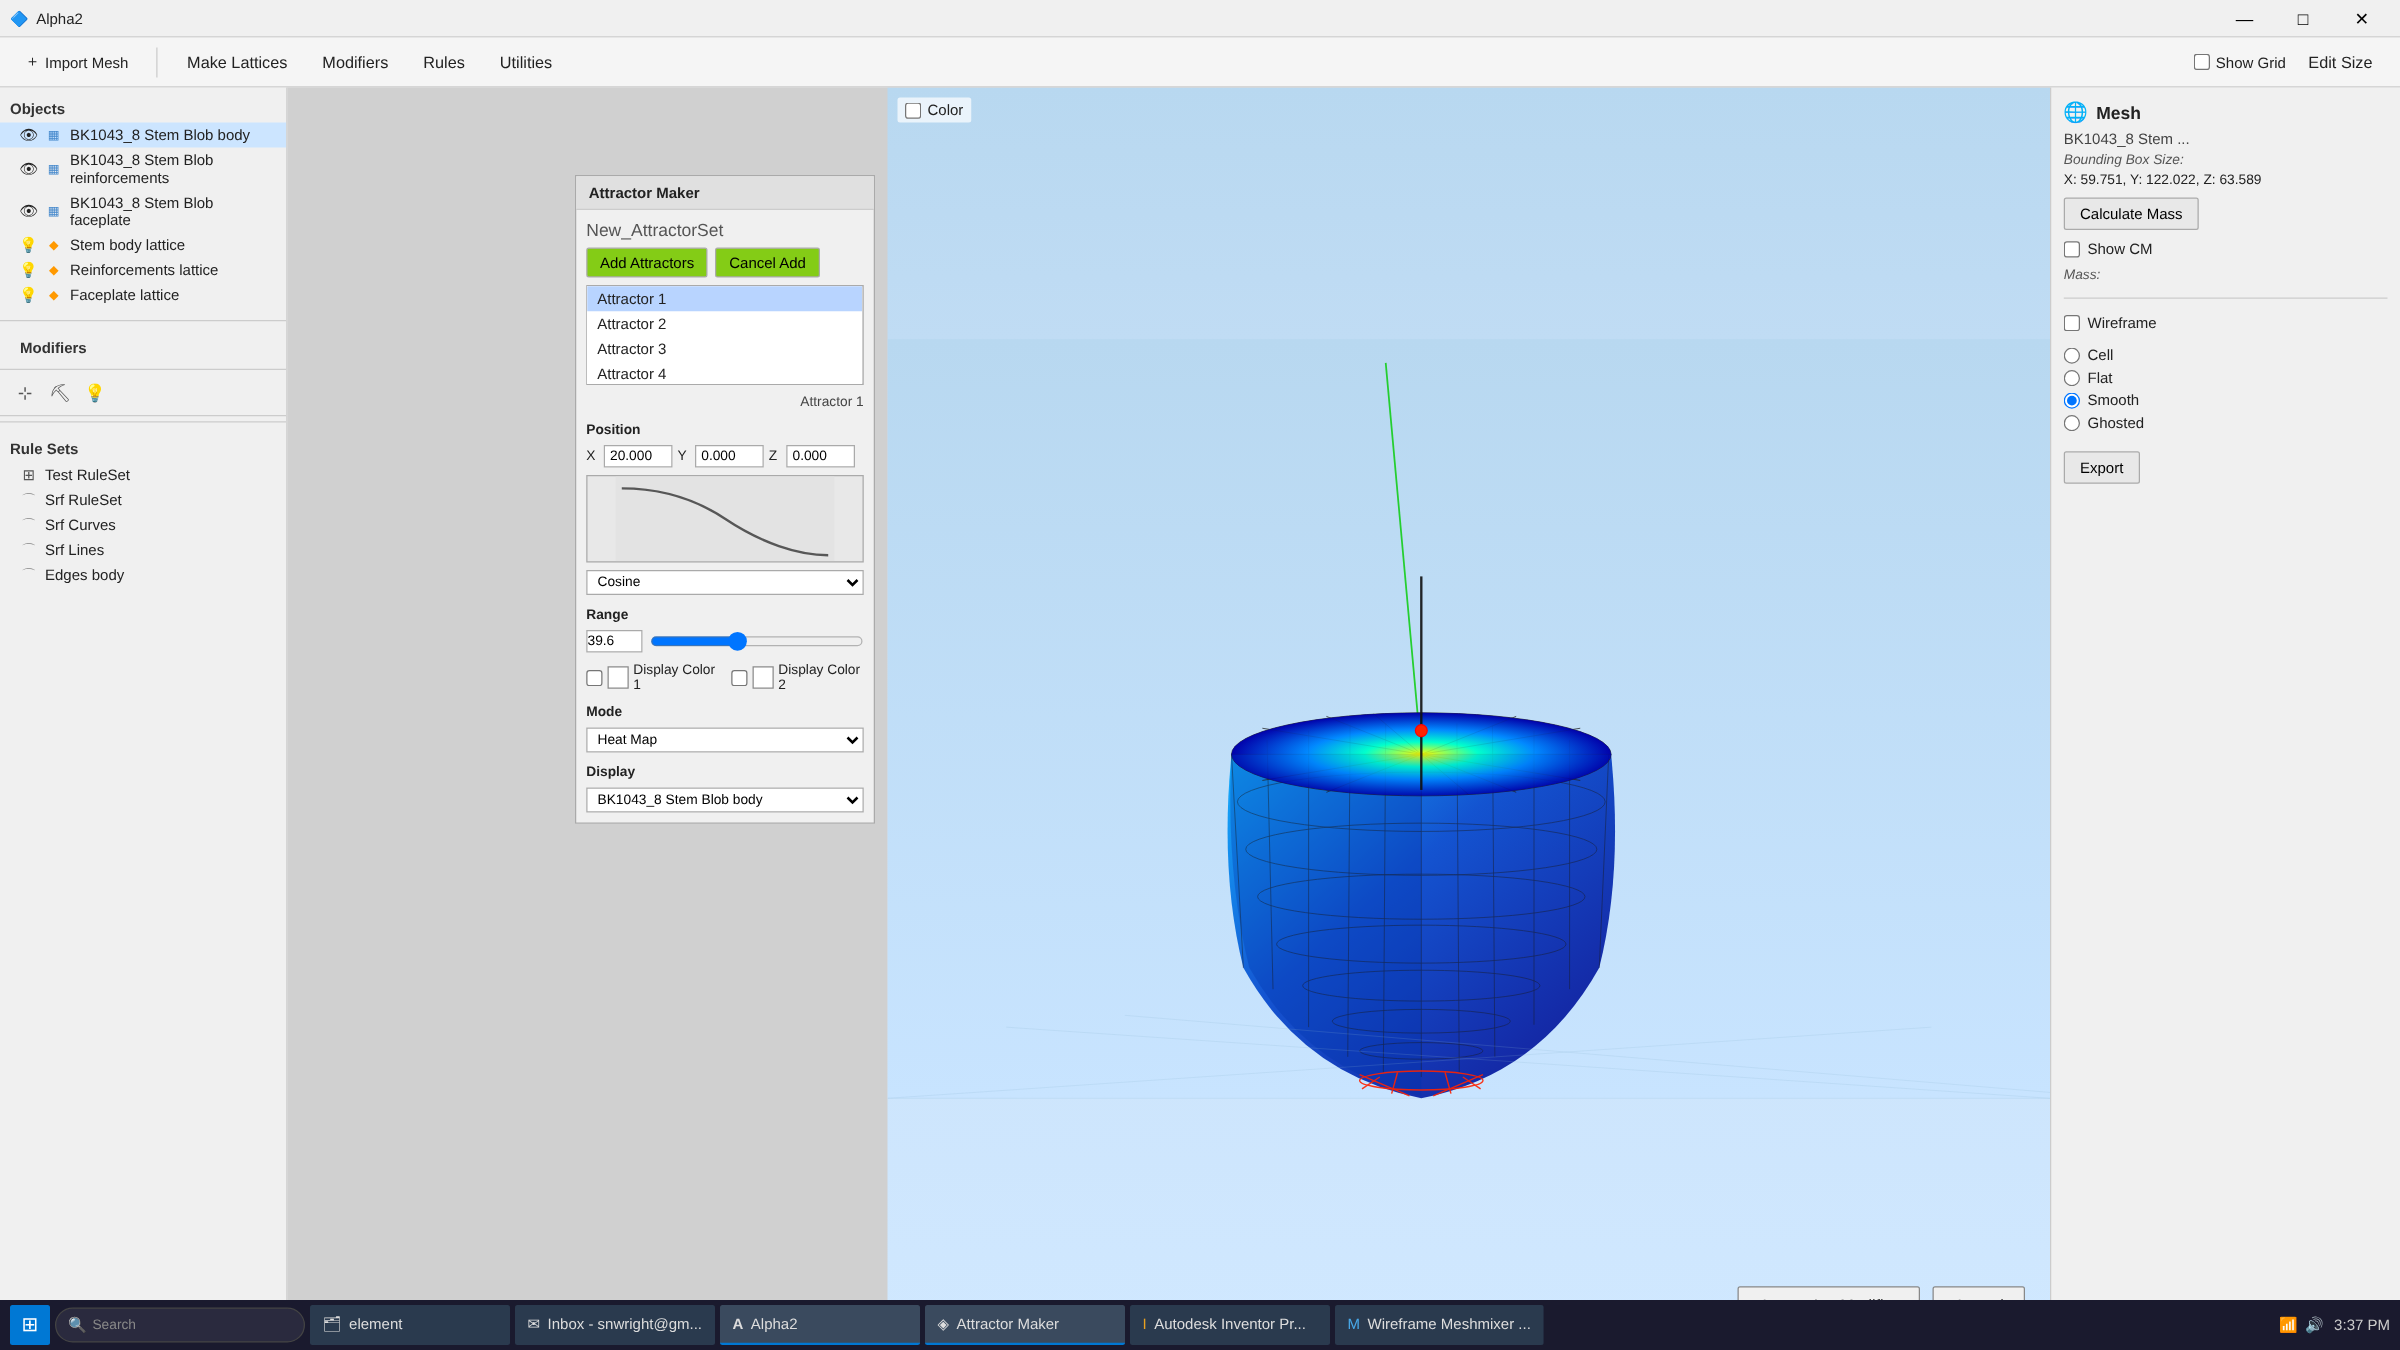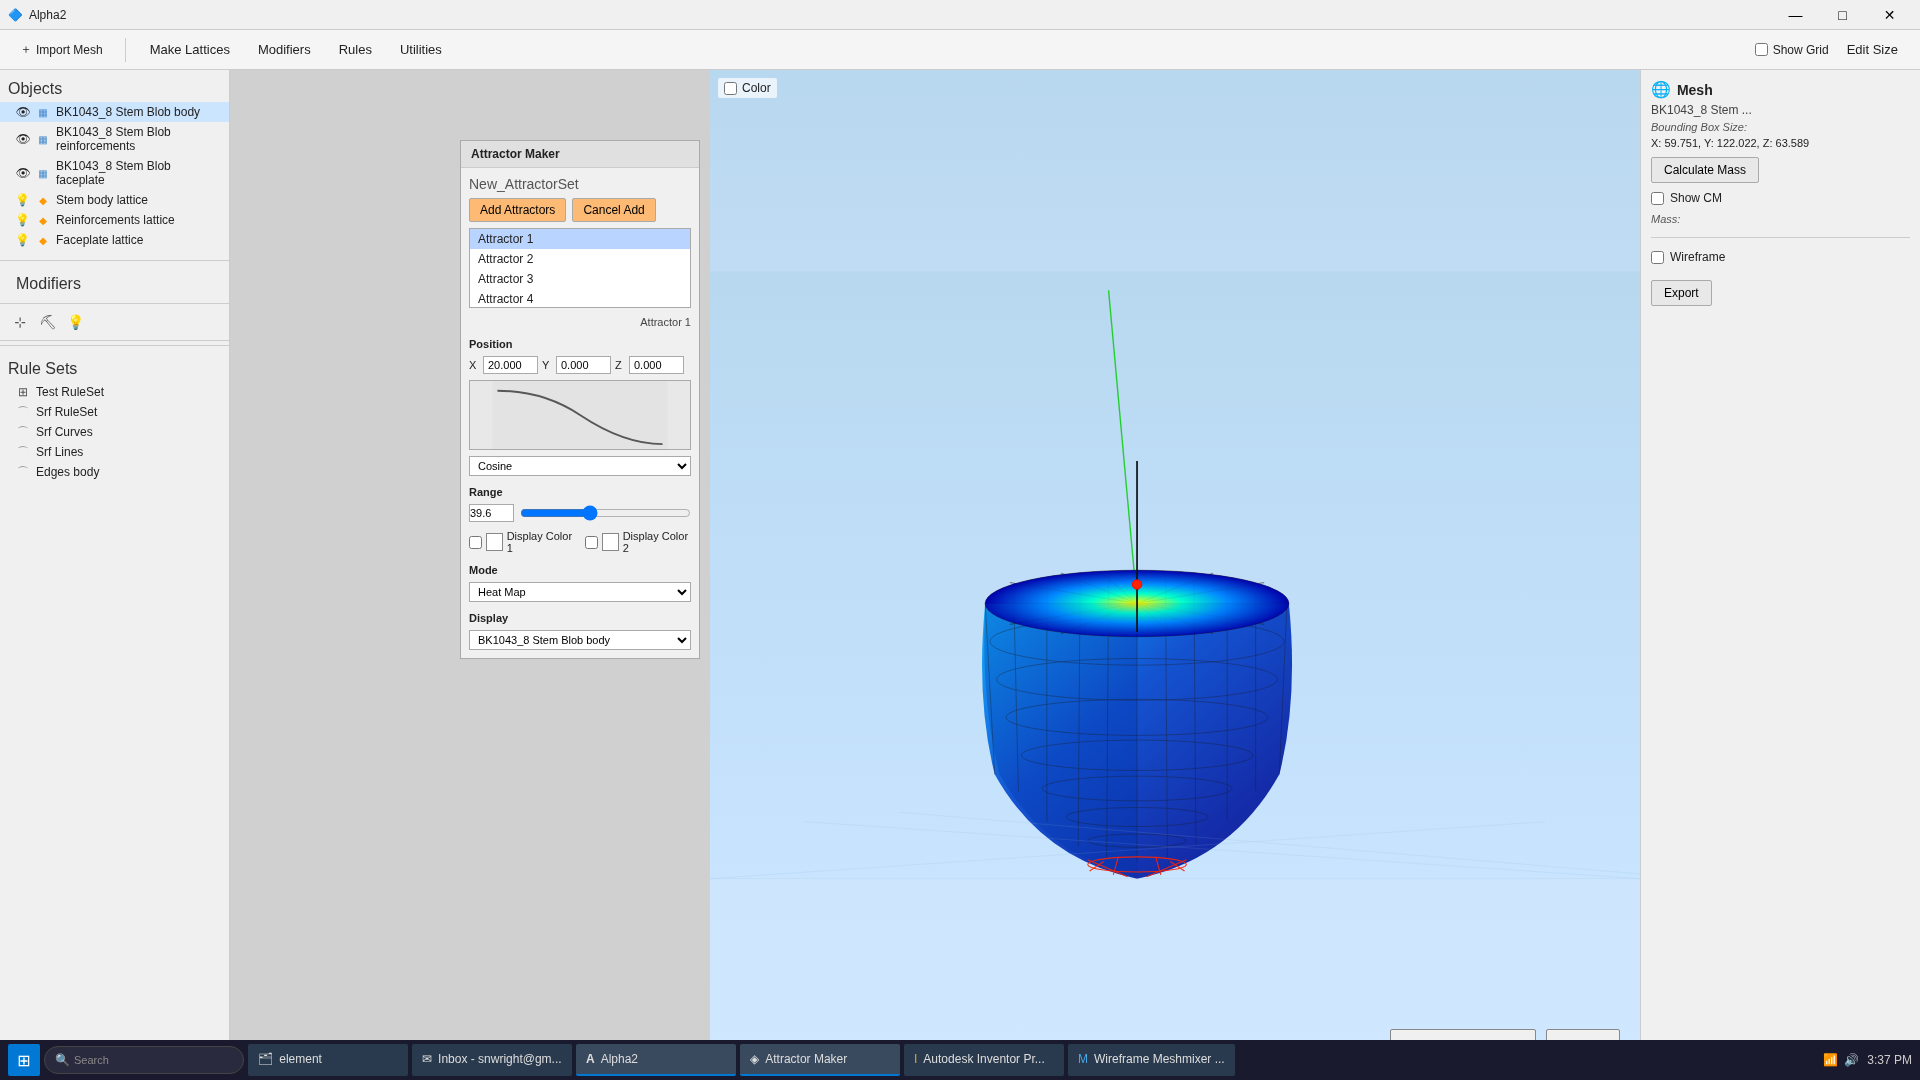--- a/index.html
+++ b/index.html
@@ -45,21 +45,21 @@
     #sidebar {
       width: 230px;
       background: #f0f0f0;
       border-right: 1px solid #ccc;
       display: flex;
       flex-direction: column;
       overflow-y: auto;
       flex-shrink: 0;
     }
     .sidebar-section { padding: 6px 0; }
-    .sidebar-section-header { padding: 4px 8px; font-weight: normal; font-size: 16px; color: #333; }
+    .sidebar-section-header { padding: 4px 8px; font-weight: bold; font-size: 12px; color: #333; }
     .sidebar-item {
       display: flex; align-items: center; gap: 6px;
       padding: 3px 8px 3px 16px;
       cursor: pointer;
       font-size: 12px;
     }
     .sidebar-item.selected { background: #cce5ff; }
     .sidebar-icon { width: 14px; height: 14px; display: inline-flex; align-items: center; justify-content: center; flex-shrink: 0; }
     .divider { height: 1px; background: #ccc; margin: 4px 0; }
 
@@ -83,21 +83,21 @@
       flex-direction: column;
     }
     #dialog-title { background: #e0e0e0; padding: 6px 10px; font-weight: bold; font-size: 12px; border-bottom: 1px solid #ccc; }
     #dialog-body { padding: 8px; display: flex; flex-direction: column; gap: 6px; overflow-y: auto; flex: 1; }
     .dialog-label { font-size: 14px; color: #555; }
     .attractor-list { border: 1px solid #aaa; background: #fff; overflow-y: auto; }
     .attractor-item { padding: 3px 8px; cursor: pointer; font-size: 12px; }
     .attractor-item.selected { background: #b8d4ff; }
     .attractor-name-label { text-align: right; font-size: 11px; color: #444; margin-top: 2px; }
     .btn-row { display: flex; gap: 6px; }
-    .dialog-btn { padding: 4px 10px; border: 1px solid #aaa; background: #fdba74; cursor: pointer; font-size: 12px; border-radius: 2px; }
+    .dialog-btn { padding: 4px 10px; border: 1px solid #aaa; background: #84cc16; cursor: pointer; font-size: 12px; border-radius: 2px; }
     .section-label { font-weight: bold; font-size: 11px; margin-top: 4px; }
     .pos-row { display: flex; align-items: center; gap: 4px; }
     .pos-label { font-size: 11px; width: 10px; }
     .pos-input { width: 55px; border: 1px solid #aaa; padding: 2px 4px; font-size: 11px; }
     .curve-canvas { background: #e8e8e8; border: 1px solid #aaa; width: 100%; height: 70px; position: relative; overflow: hidden; }
     .curve-select { border: 1px solid #aaa; padding: 2px 4px; font-size: 11px; background: #fff; }
     .range-row { display: flex; align-items: center; gap: 6px; }
     .range-input { width: 45px; border: 1px solid #aaa; padding: 2px 0; font-size: 11px; }
     .range-slider { flex: 1; }
     .color-row { display: flex; align-items: center; gap: 10px; margin-top: 2px; }
@@ -515,20 +515,38 @@
 
     <div class="panel-label">Mass:</div>
 
     <div class="panel-divider"></div>
 
     <div class="checkbox-row">
       <input type="checkbox" style="">
       <span>Wireframe</span>
     </div>
 
+    <div class="radio-group">
+      <div class="radio-row">
+        <input type="radio" name="display-mode" style="">
+        <span>Cell</span>
+      </div>
+      <div class="radio-row">
+        <input type="radio" name="display-mode" style="">
+        <span>Flat</span>
+      </div>
+      <div class="radio-row">
+        <input type="radio" name="display-mode" checked="" style="">
+        <span>Smooth</span>
+      </div>
+      <div class="radio-row">
+        <input type="radio" name="display-mode" style="">
+        <span>Ghosted</span>
+      </div>
+    </div>
 
     <button class="panel-btn export-btn">Export</button>
   </div>
 </div>
 
 <div id="taskbar">
   <div class="taskbar-start">
     <span style="color:white; font-size:16px;">⊞</span>
   </div>
   <div class="taskbar-search">

